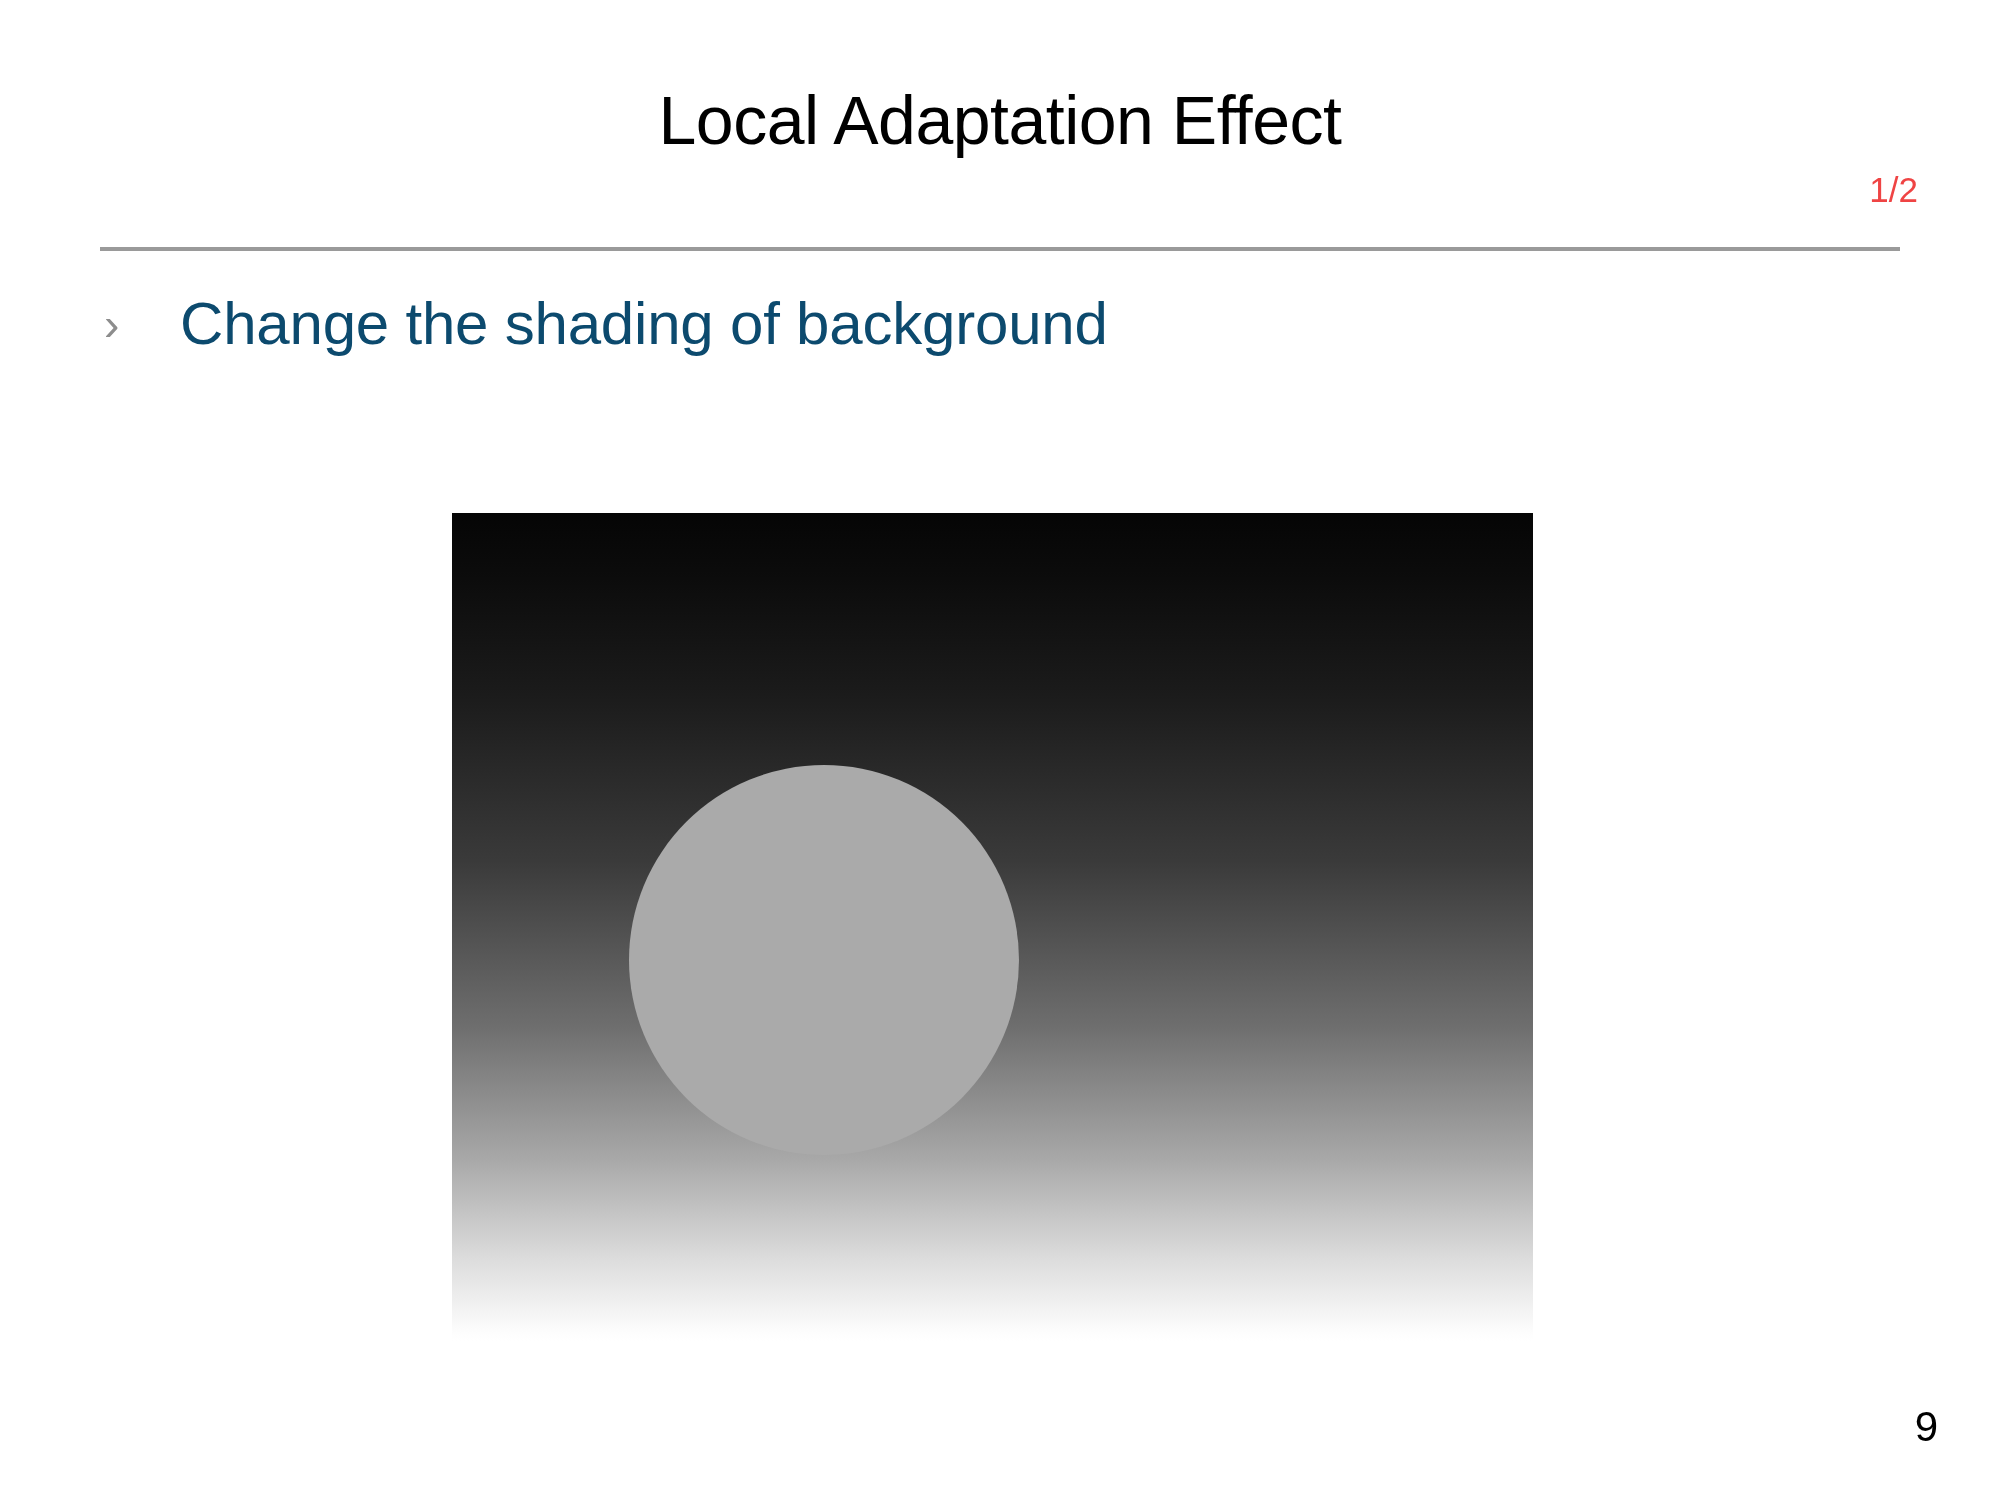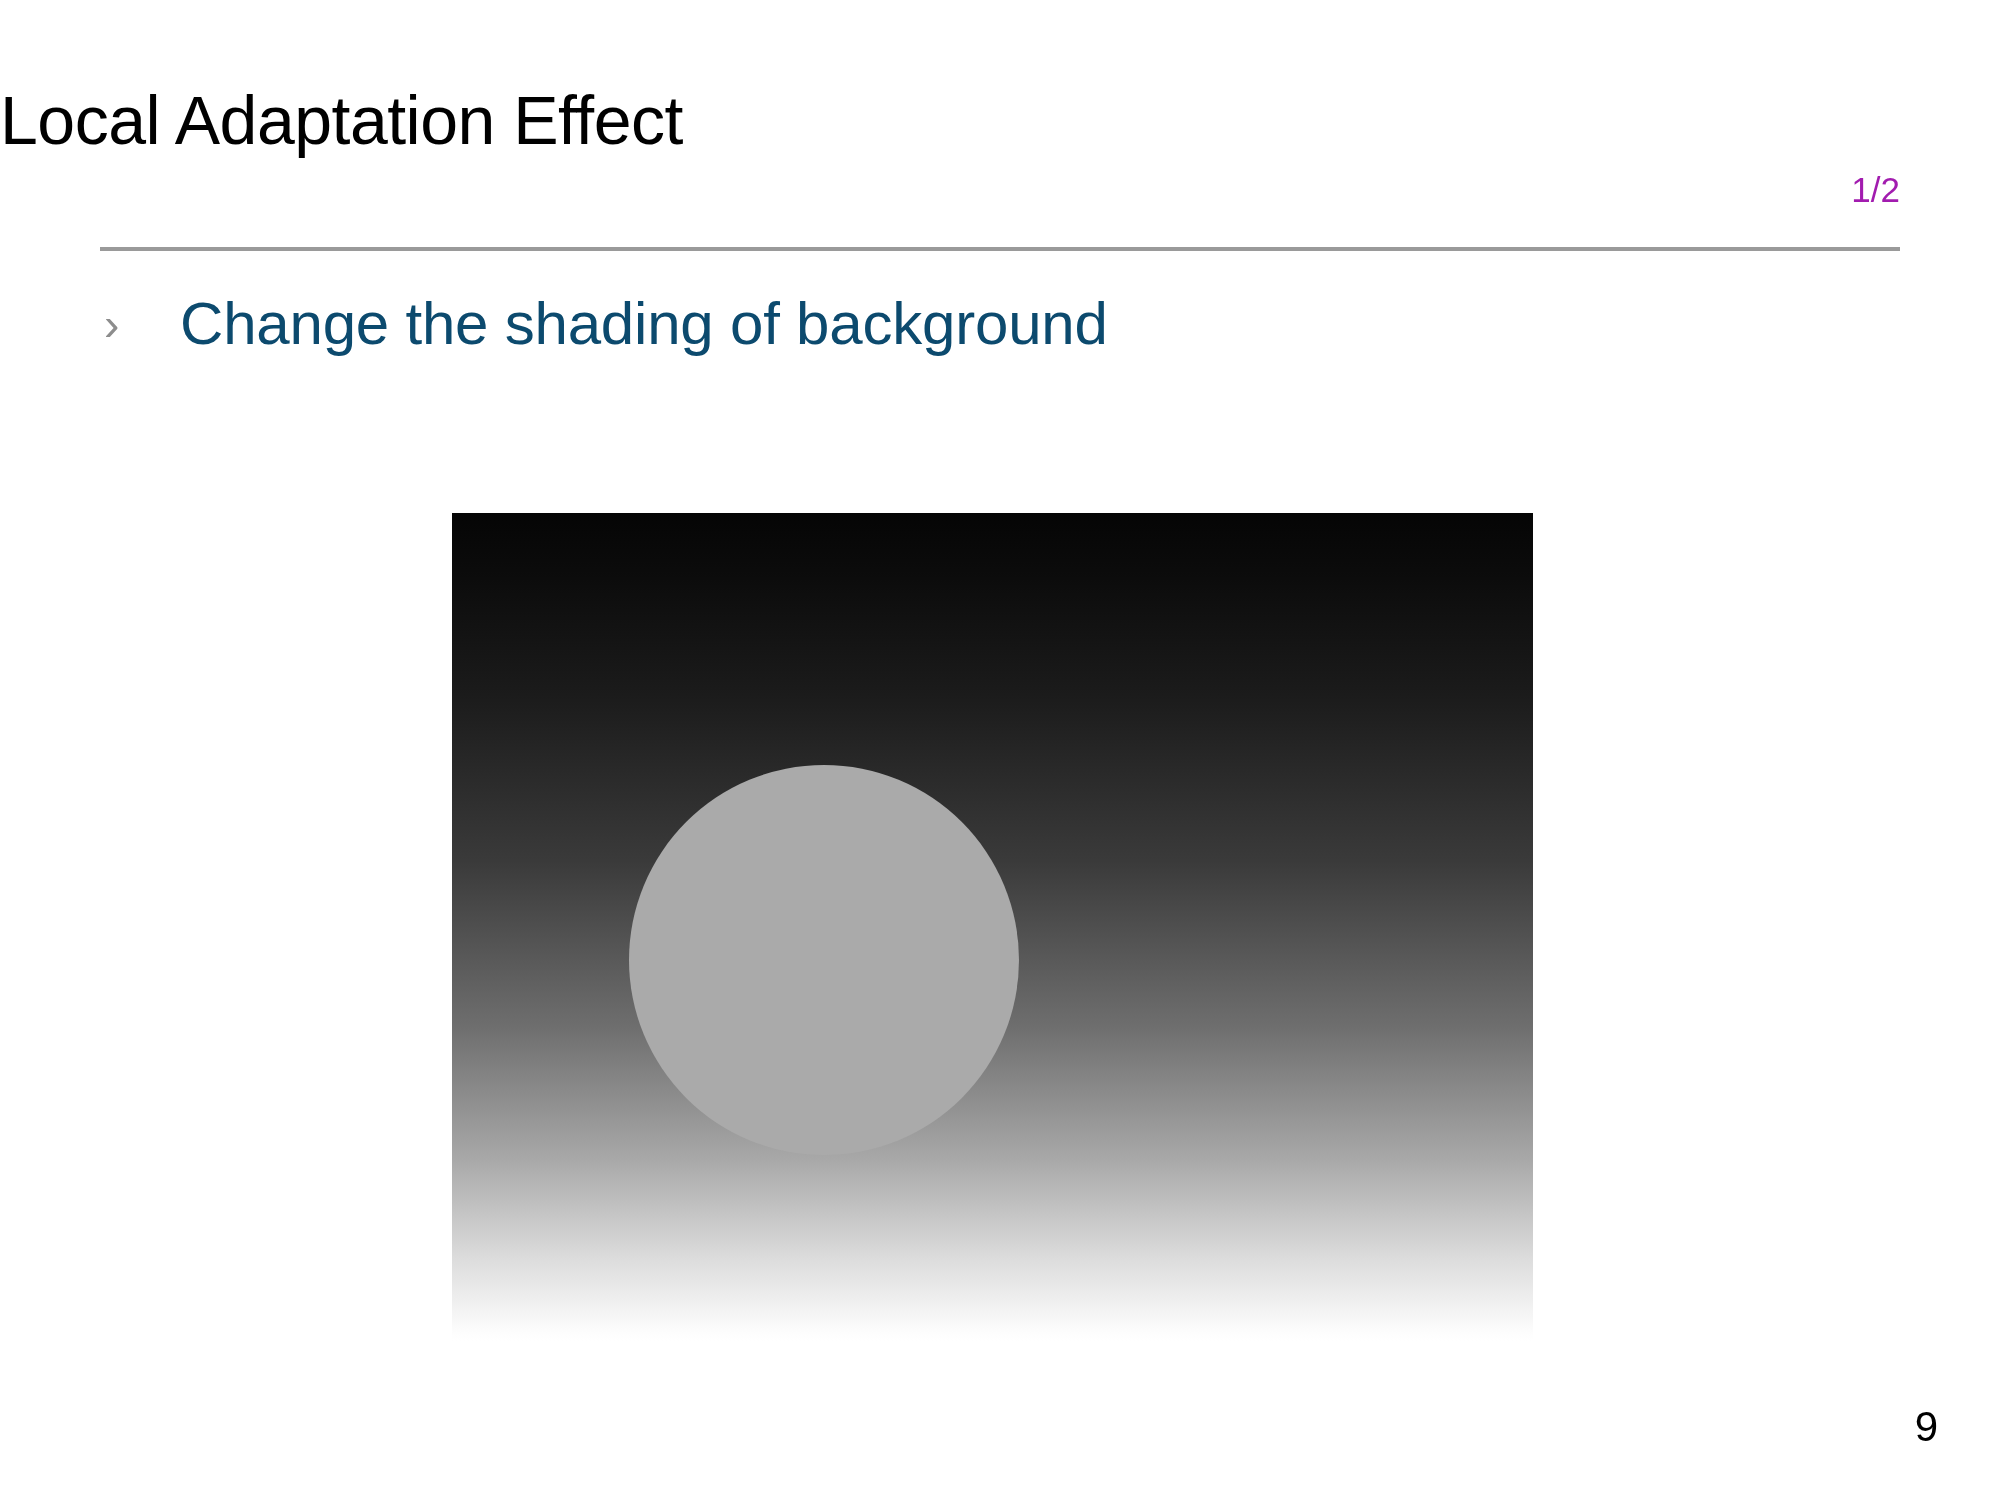--- a/index.html
+++ b/index.html
@@ -18,37 +18,38 @@
     background: #ffffff;
     overflow: hidden;
   }
 
   
   #slide-title {
     position: absolute;
     left: 0;
     top: 86px;
     width: 2000px;
+    text-align: center;
     font-size: 68px;
     line-height: 1;
     font-weight: 400;
     color: #000000;
     letter-spacing: -0.5px;
     font-stretch: condensed;
     white-space: nowrap;
   }
 
   
   #slide-counter {
     position: absolute;
-    right: 100px;
+    right: 82px;
     top: 172px;
     font-size: 35px;
     line-height: 1;
-    color: #a21caf;
+    color: #ef4444;
     font-weight: 400;
     white-space: nowrap;
   }
 
   
   #title-divider {
     position: absolute;
     left: 100px;
     top: 247px;
     width: 1800px;

